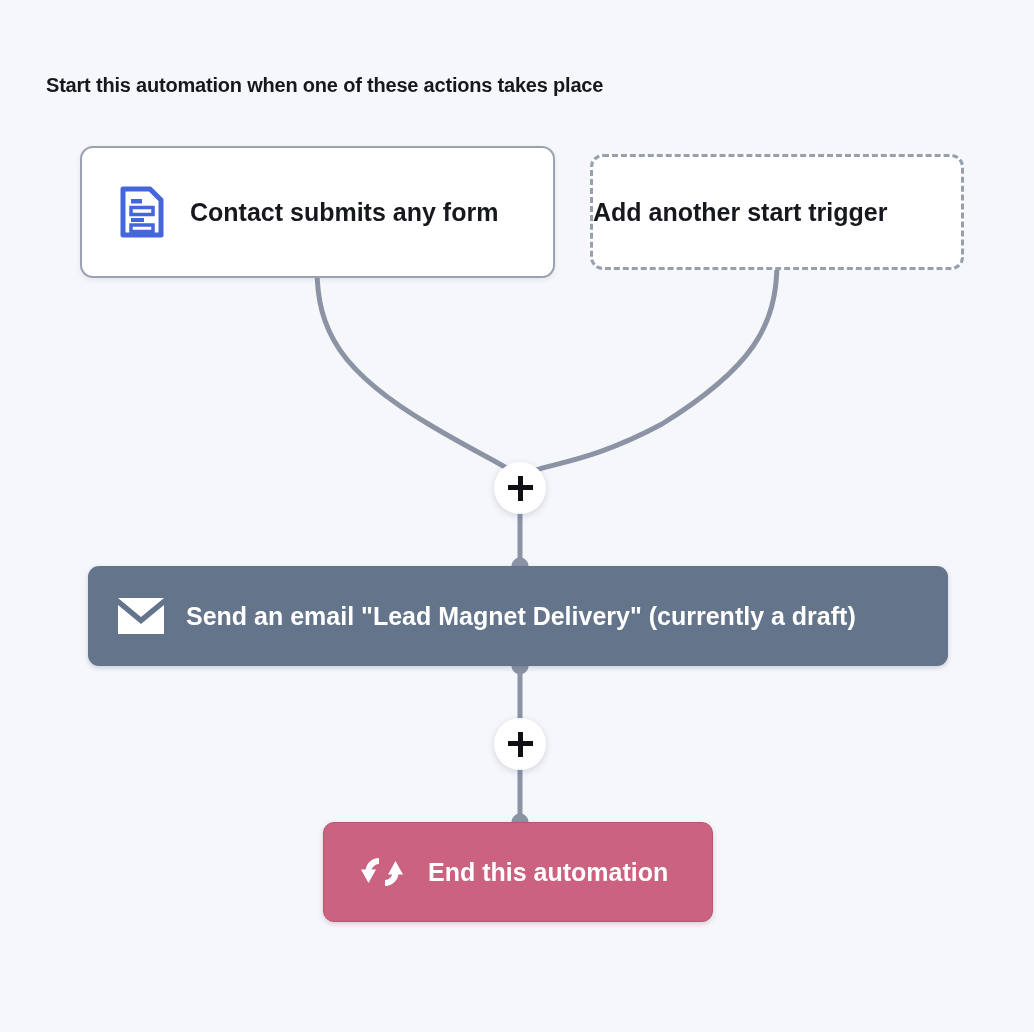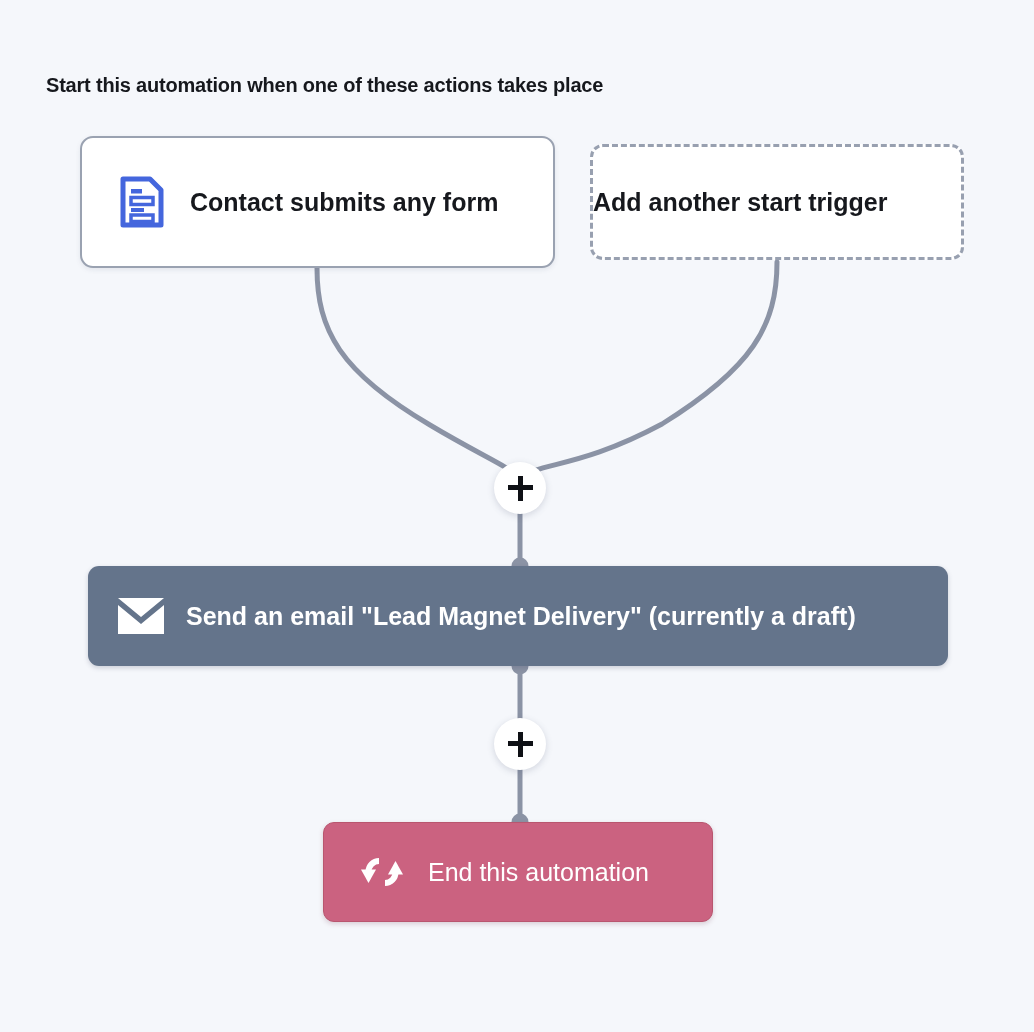--- a/index.html
+++ b/index.html
@@ -41,20 +41,21 @@
     pointer-events: none;
   }
 
   
   .trigger-card {
     position: absolute;
     display: flex;
     align-items: center;
     background: #ffffff;
     border-radius: 13px;
+    margin-top: 10px;
   }
 
   .trigger-card.solid {
     left: 80px;
     top: 136px;
     width: 475px;
     height: 132px;
     border: 2px solid #9aa2b1;
     box-shadow: 0 2px 5px rgba(70, 80, 110, 0.10);
     padding-left: 38px;
@@ -123,21 +124,21 @@
     border: 1px solid #b9566f;
     border-radius: 11px;
     display: flex;
     align-items: center;
     padding-left: 36px;
     box-shadow: 0 2px 5px rgba(120, 60, 80, 0.22);
   }
 
   .end-label {
     font-size: 25px;
-    font-weight: normal;
+    font-weight: bold;
     color: #ffffff;
     white-space: nowrap;
   }
 
   .cycle-icon {
     width: 44px;
     height: 40px;
     flex: none;
     margin-right: 24px;
   }

